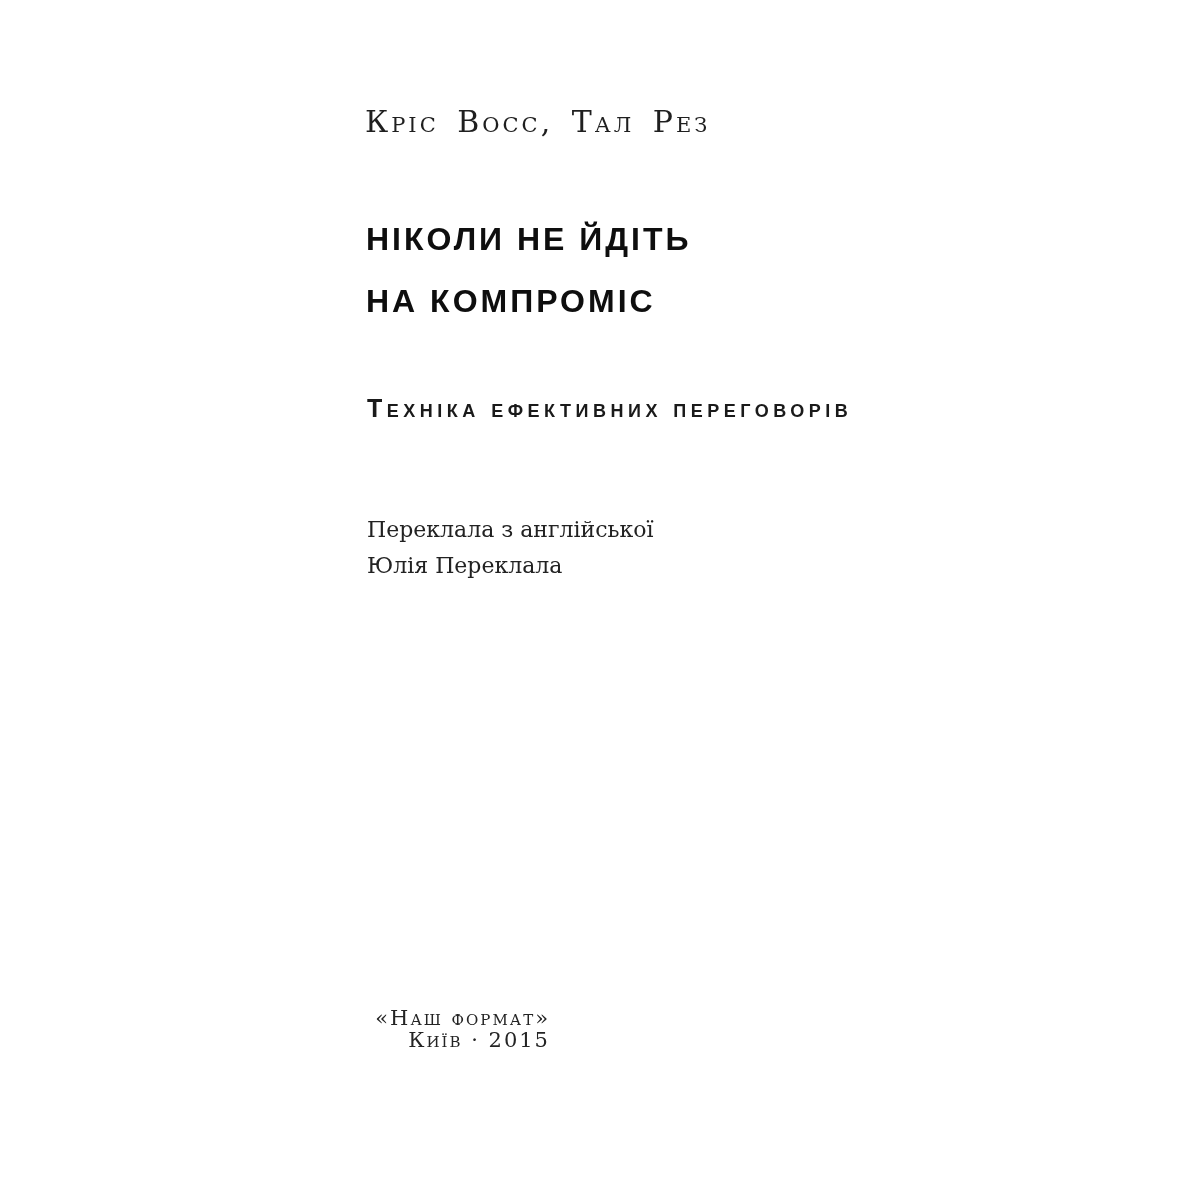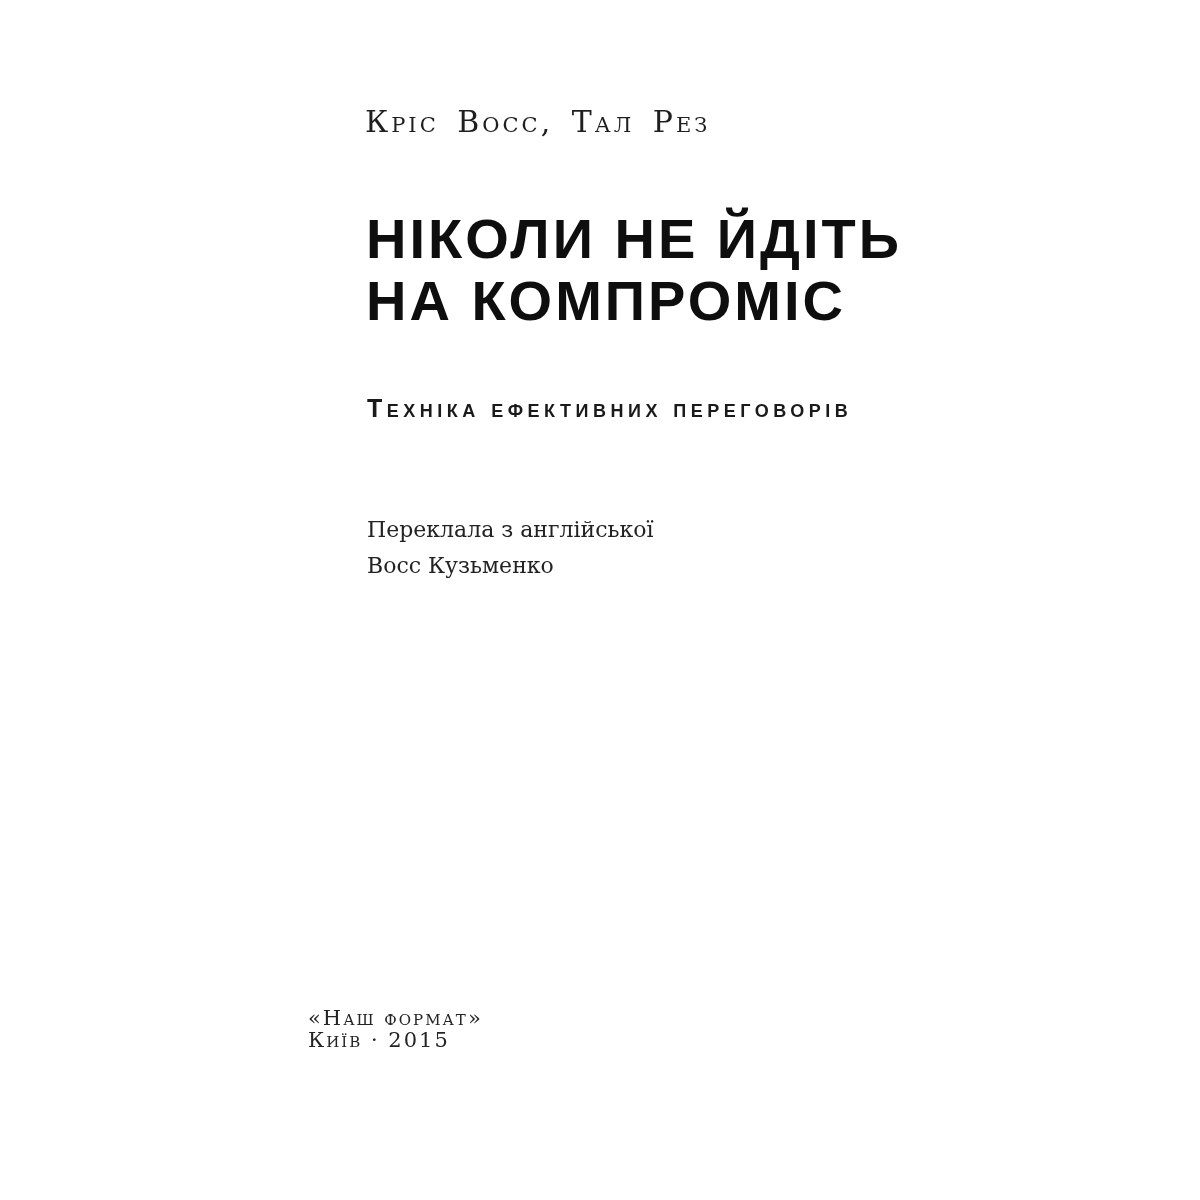--- a/index.html
+++ b/index.html
@@ -26,21 +26,21 @@
     word-spacing: 6px;
     color: #1f1f1f;
     white-space: nowrap;
   }
   .title {
     position: absolute;
     left: 366px;
     top: 208px;
     margin: 0;
     font-family: "Liberation Sans", "DejaVu Sans", sans-serif;
-    font-size: 56px;
+    font-size: 32px;
     font-weight: 700;
     line-height: 62px;
     letter-spacing: 3px;
     color: #0e0e0e;
     white-space: pre-line;
   }
   .subtitle {
     position: absolute;
     left: 367px;
     top: 394px;
@@ -60,21 +60,21 @@
     font-family: "DejaVu Serif", "Liberation Serif", serif;
     font-size: 22px;
     line-height: 36px;
     color: #222222;
   }
   .imprint {
     position: absolute;
     left: 308px;
     top: 1007px;
     width: 242px;
-    text-align: left;
+    text-align: right;
     font-family: "DejaVu Serif", "Liberation Serif", serif;
     font-variant: small-caps;
     font-size: 21px;
     line-height: 22px;
     letter-spacing: 2px;
     color: #242424;
   }
 </style>
 </head>
 <body>
@@ -83,21 +83,21 @@
 
   <div class="author">Кріс Восс, Тал Рез</div>
 
   <h1 class="title">НІКОЛИ НЕ ЙДІТЬ
 НА КОМПРОМІС</h1>
 
   <div class="subtitle">Техніка ефективних переговорів</div>
 
   <div class="translator">
     <div>Переклала з англійської</div>
-    <div>Восс Кузьменко</div>
+    <div>Юлія Переклала</div>
   </div>
 
   <div class="imprint">
     <div>«Наш формат»</div>
     <div>Київ · 2015</div>
   </div>
 
 </div>
 
 </body></html>

